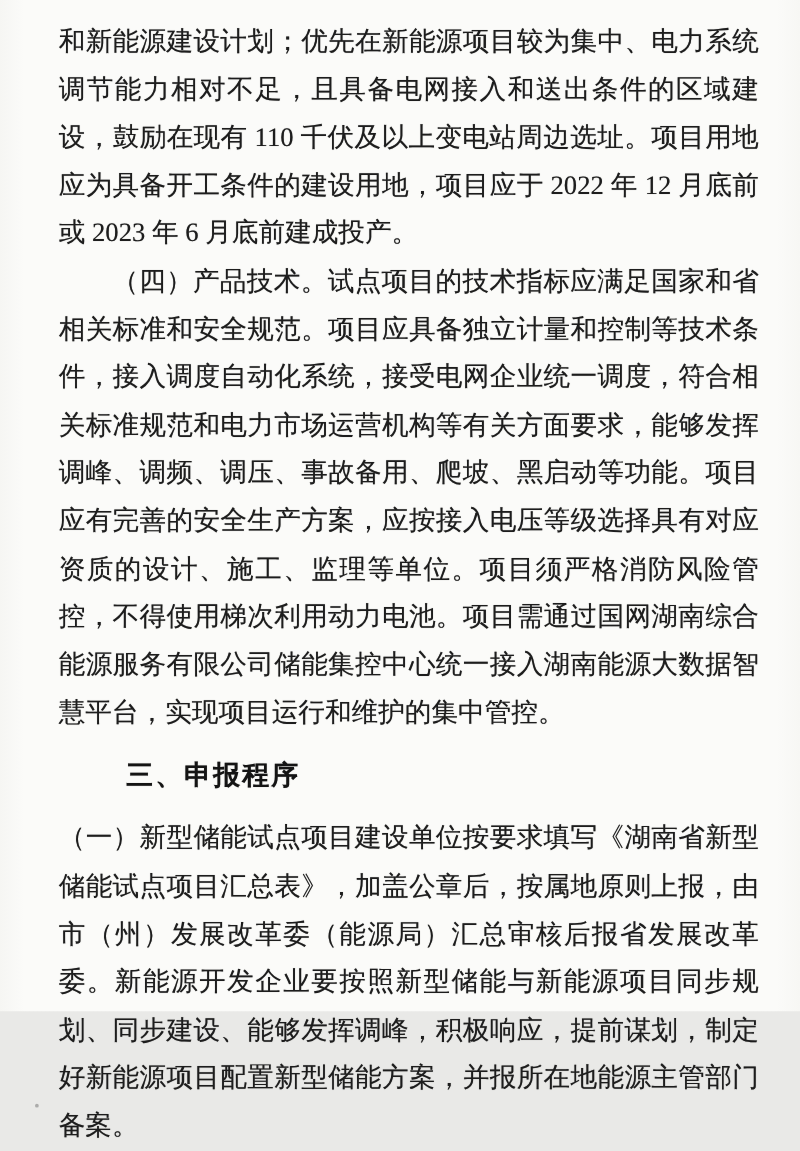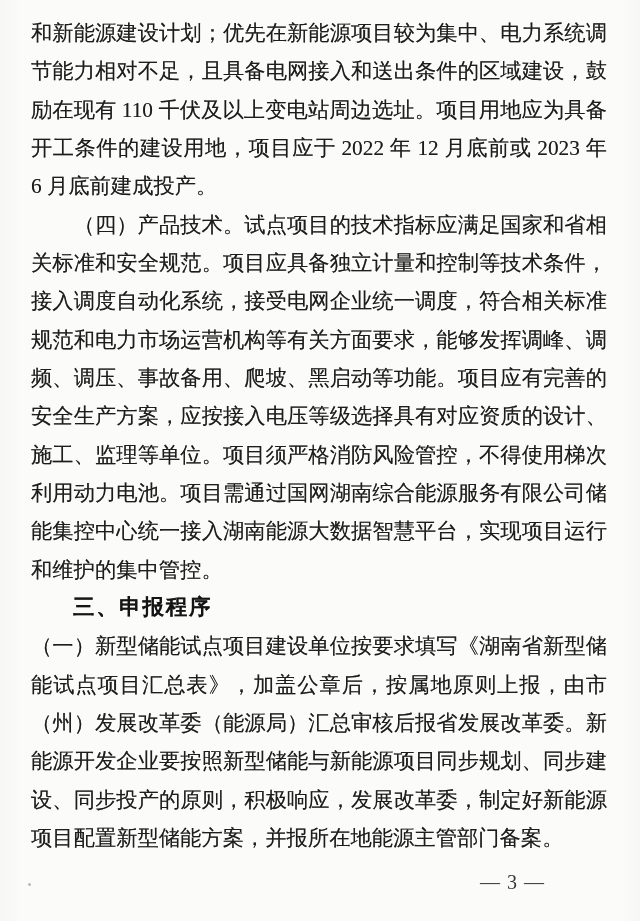--- a/index.html
+++ b/index.html
@@ -9,44 +9,44 @@
   body {
     width: 640px;
     height: 921px;
     overflow: hidden;
     background: #e9e9e7;
   }
   .page {
     position: relative;
     box-sizing: border-box;
     width: 640px;
-    height: 921px;
+    height: 809px;
     background:
       linear-gradient(90deg, #f6f6f3 0%, #fbfbf9 3%, #fbfbf9 97%, #f7f7f4 100%);
-    padding: 14px 33px 0 31px;
+    padding: 14px 33px 0 47px;
     font-family: "Liberation Serif", "DejaVu Serif", serif;
     font-size: 21.3px;
     line-height: 38.33px;
     color: #1d1d1d;
     text-shadow: 0 0 0.6px rgba(25,25,25,0.55);
   }
   .para {
     margin: 0;
     text-align: justify;
     text-justify: inter-character;
   }
   .para.indent {
     text-indent: 2em;
   }
   .lead {
     font-weight: normal;
   }
   .heading {
-    margin: 0;
-    font-family: Liberation Mono, monospace;
+    margin: 12px;
+    font-family: Liberation Sans, sans-serif;
     font-weight: bold;
     font-size: 21.5px;
     line-height: 38.33px;
     text-indent: 1.95em;
     letter-spacing: 0.08em;
     color: #141414;
   }
   .page-number {
     margin-top: 13px;
     line-height: 24px;
@@ -70,19 +70,19 @@
 <body>
 
 <div class="page">
 
   <p class="para">和新能源建设计划；优先在新能源项目较为集中、电力系统调节能力相对不足，且具备电网接入和送出条件的区域建设，鼓励在现有 110 千伏及以上变电站周边选址。项目用地应为具备开工条件的建设用地，项目应于 2022 年 12 月底前或 2023 年 6 月底前建成投产。</p>
 
   <p class="para indent"><span class="lead">（四）产品技术。</span><span>试点项目的技术指标应满足国家和省相关标准和安全规范。项目应具备独立计量和控制等技术条件，接入调度自动化系统，接受电网企业统一调度，符合相关标准规范和电力市场运营机构等有关方面要求，能够发挥调峰、调频、调压、事故备用、爬坡、黑启动等功能。项目应有完善的安全生产方案，应按接入电压等级选择具有对应资质的设计、施工、监理等单位。项目须严格消防风险管控，不得使用梯次利用动力电池。项目需通过国网湖南综合能源服务有限公司储能集控中心统一接入湖南能源大数据智慧平台，实现项目运行和维护的集中管控。</span></p>
 
   <h3 class="heading">三、申报程序</h3>
 
-  <p class="para">（一）新型储能试点项目建设单位按要求填写《湖南省新型储能试点项目汇总表》，加盖公章后，按属地原则上报，由市（州）发展改革委（能源局）汇总审核后报省发展改革委。新能源开发企业要按照新型储能与新能源项目同步规划、同步建设、同步投产的原则，积极响应，发展改革委，制定好新能源项目配置新型储能方案，并报所在地能源主管部门备案。</p>
+  <p class="para">（一）新型储能试点项目建设单位按要求填写《湖南省新型储能试点项目汇总表》，加盖公章后，按属地原则上报，由市（州）发展改革委（能源局）汇总审核后报省发展改革委。新能源开发企业要按照新型储能与新能源项目同步规划、同步建设、能够发挥调峰，积极响应，提前谋划，制定好新能源项目配置新型储能方案，并报所在地能源主管部门备案。</p>
 
   <div class="page-number">— 3 —</div>
 
   <span class="speck s1"></span>
   <span class="speck s2"></span>
 </div>
 
 </body></html>

